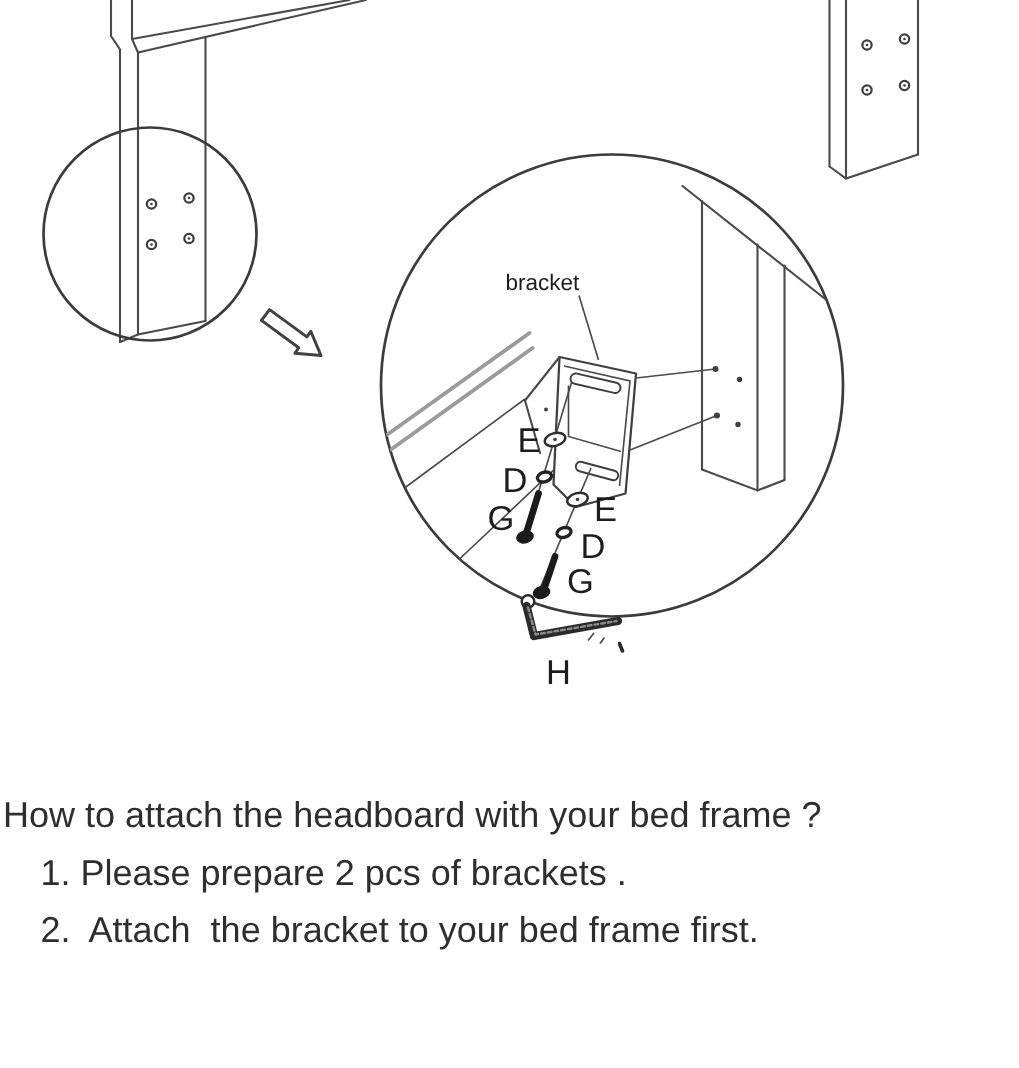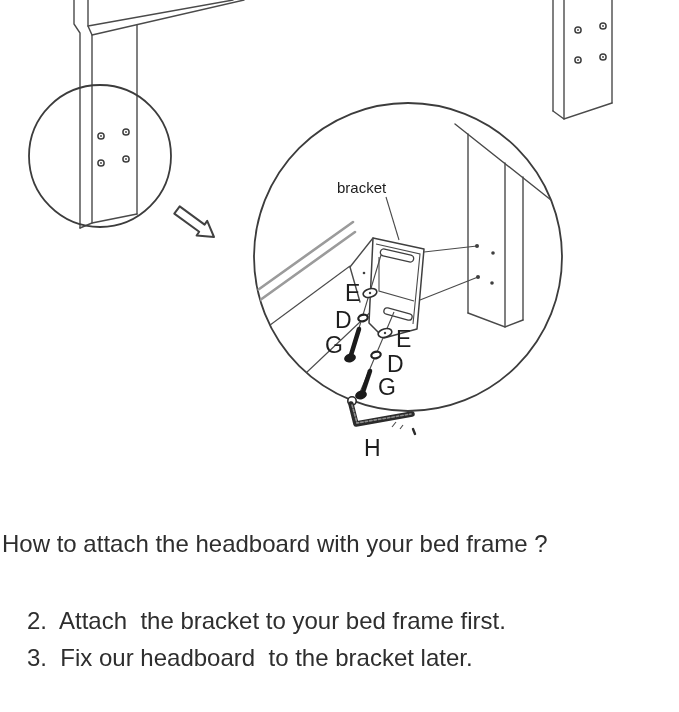--- a/index.html
+++ b/index.html
@@ -138,16 +138,16 @@
         <path d="M352,405 L357,423 L411,414" fill="none" stroke="#8d8d8d" stroke-width="1.6" stroke-linecap="round" stroke-dasharray="2.5 2"></path>
         <line class="thin" x1="392" y1="427" x2="396" y2="422" stroke-width="1.6"></line>
         <line class="thin" x1="400" y1="429" x2="403" y2="425" stroke-width="1.6"></line>
         <line x1="413" y1="429" x2="415" y2="434" stroke="#2b2b2b" stroke-width="2.4" stroke-linecap="round"></line>
         <text class="lbl part-lbl" x="364" y="456">H</text>
       </g>
     </g>
   </svg>
 
   <div class="instr" style="left:2px;top:529px;">How to attach the headboard with your bed frame ?</div>
+  <div class="instr" style="left:27px;top:568px;">1. Please prepare 2 pcs of brackets .</div>
   <div class="instr" style="left:27px;top:606px;">2.  Attach  the bracket to your bed frame first.</div>
-  <div class="instr" style="left:27px;top:643px;">3.  Fix our headboard  to the bracket later.</div>
   <div class="instr" style="left:1px;top:681px;">And the headboard connecting with bed frame is completed.</div>
 </div>
 
 </body></html>

